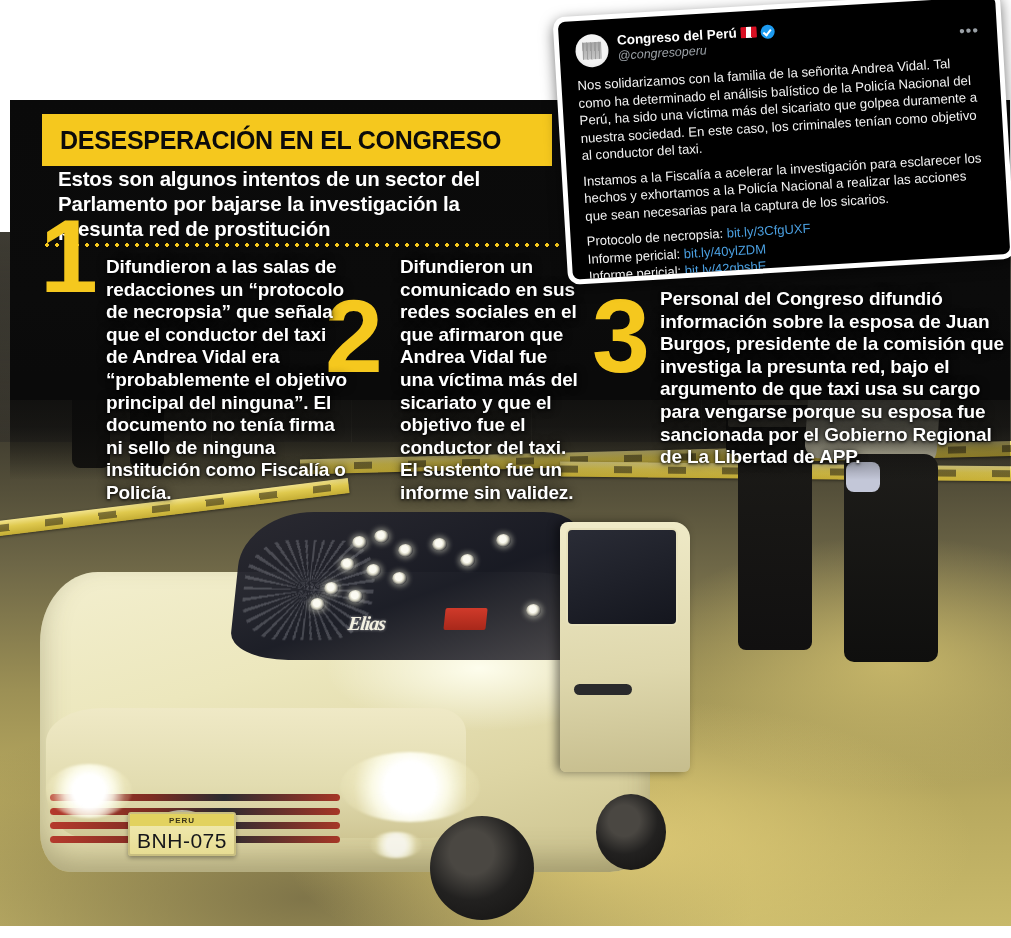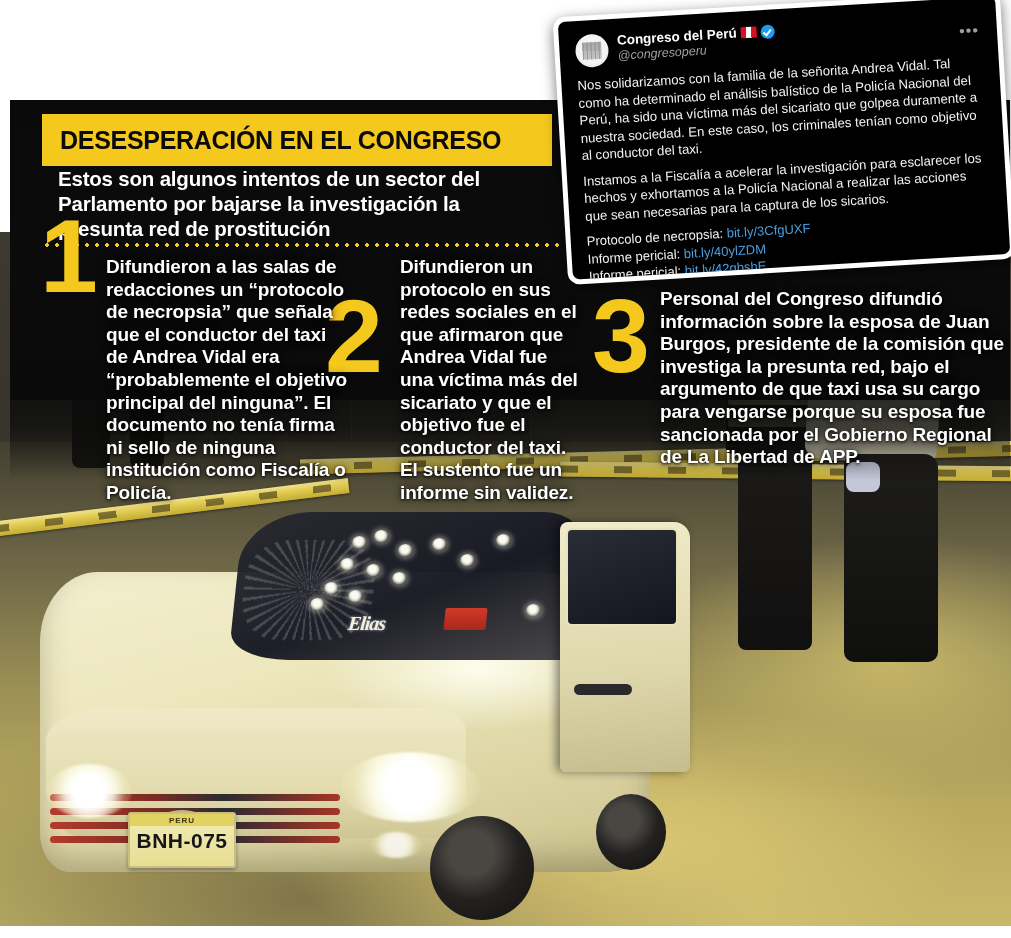--- a/index.html
+++ b/index.html
@@ -144,37 +144,37 @@
     border: 3px solid #bcb6a0; border-radius: 50%/60%;
   }
   .headlight {
     position: absolute;
     border-radius: 50%;
     background: radial-gradient(circle, #ffffff 0 32%, rgba(255,255,240,.85) 48%, rgba(255,250,210,.25) 72%, rgba(255,250,210,0) 100%);
     filter: blur(1px);
   }
   .plate {
     position: absolute; left: 128px; top: 812px;
-    width: 108px; height: 56px;
+    width: 108px; height: 44px;
     background: linear-gradient(180deg,#f2ecb5,#e7dd93);
     border: 2px solid #c9bf80;
     border-radius: 3px;
     z-index: 6;
     overflow: hidden;
     box-shadow: 0 2px 4px rgba(0,0,0,.35);
   }
   .plate-top {
     height: 12px; background: #e2d25f;
     display: flex; align-items: center; justify-content: center;
     font-size: 8px; font-weight: bold; color: #3a3418; letter-spacing: 1px;
   }
   .plate-num {
     height: 30px; display: flex; align-items: center; justify-content: center;
     font-family: "Liberation Sans", sans-serif;
-    font-weight: bold; font-size: 21px; color: #15161a; letter-spacing: .5px;
+    font-weight: normal; font-size: 21px; color: #15161a; letter-spacing: .5px;
   }
   .door-open {
     position: absolute; left: 560px; top: 290px;
     width: 130px; height: 250px;
     background: linear-gradient(175deg,#f0ebc9,#ded7ac 60%,#c6bd8d);
     border-radius: 8px 16px 6px 6px;
     box-shadow: -4px 0 10px rgba(0,0,0,.45);
     z-index: 5;
   }
   .door-window {
@@ -481,21 +481,21 @@
 
   <div class="subtitle">Estos son algunos intentos de un sector del Parlamento por bajarse la investigación la presunta red de prostitución</div>
 
   <div class="dots"></div>
 
   <div class="bignum" id="num1">1</div>
   <div class="bignum" id="num2">2</div>
   <div class="bignum" id="num3">3</div>
 
   <div class="col-text" id="txt1">Difundieron a las salas de redacciones un “protocolo de necropsia” que señala que el conductor del taxi de Andrea Vidal era “probablemente el objetivo principal del ninguna”. El documento no tenía firma ni sello de ninguna institución como Fiscalía o Policía.</div>
-  <div class="col-text" id="txt2">Difundieron un protocolo en sus redes sociales en el que afirmaron que Andrea Vidal fue una víctima más del sicariato y que el objetivo fue el conductor del taxi. El sustento fue un informe sin validez.</div>
+  <div class="col-text" id="txt2">Difundieron un comunicado en sus redes sociales en el que afirmaron que Andrea Vidal fue una víctima más del sicariato y que el objetivo fue el conductor del taxi. El sustento fue un informe sin validez.</div>
   <div class="col-text" id="txt3">Personal del Congreso difundió información sobre la esposa de Juan Burgos, presidente de la comisión que investiga la presunta red, bajo el argumento de que taxi usa su cargo para vengarse porque su esposa fue sancionada por el Gobierno Regional de La Libertad de APP.</div>
 
   <div class="tweet-wrap">
     <div class="tweet-card">
 
       <div class="tw-head">
         <div class="tw-avatar"></div>
         <div class="tw-names">
           <div class="tw-name-row">
             <span class="tw-name">Congreso del Perú</span>

